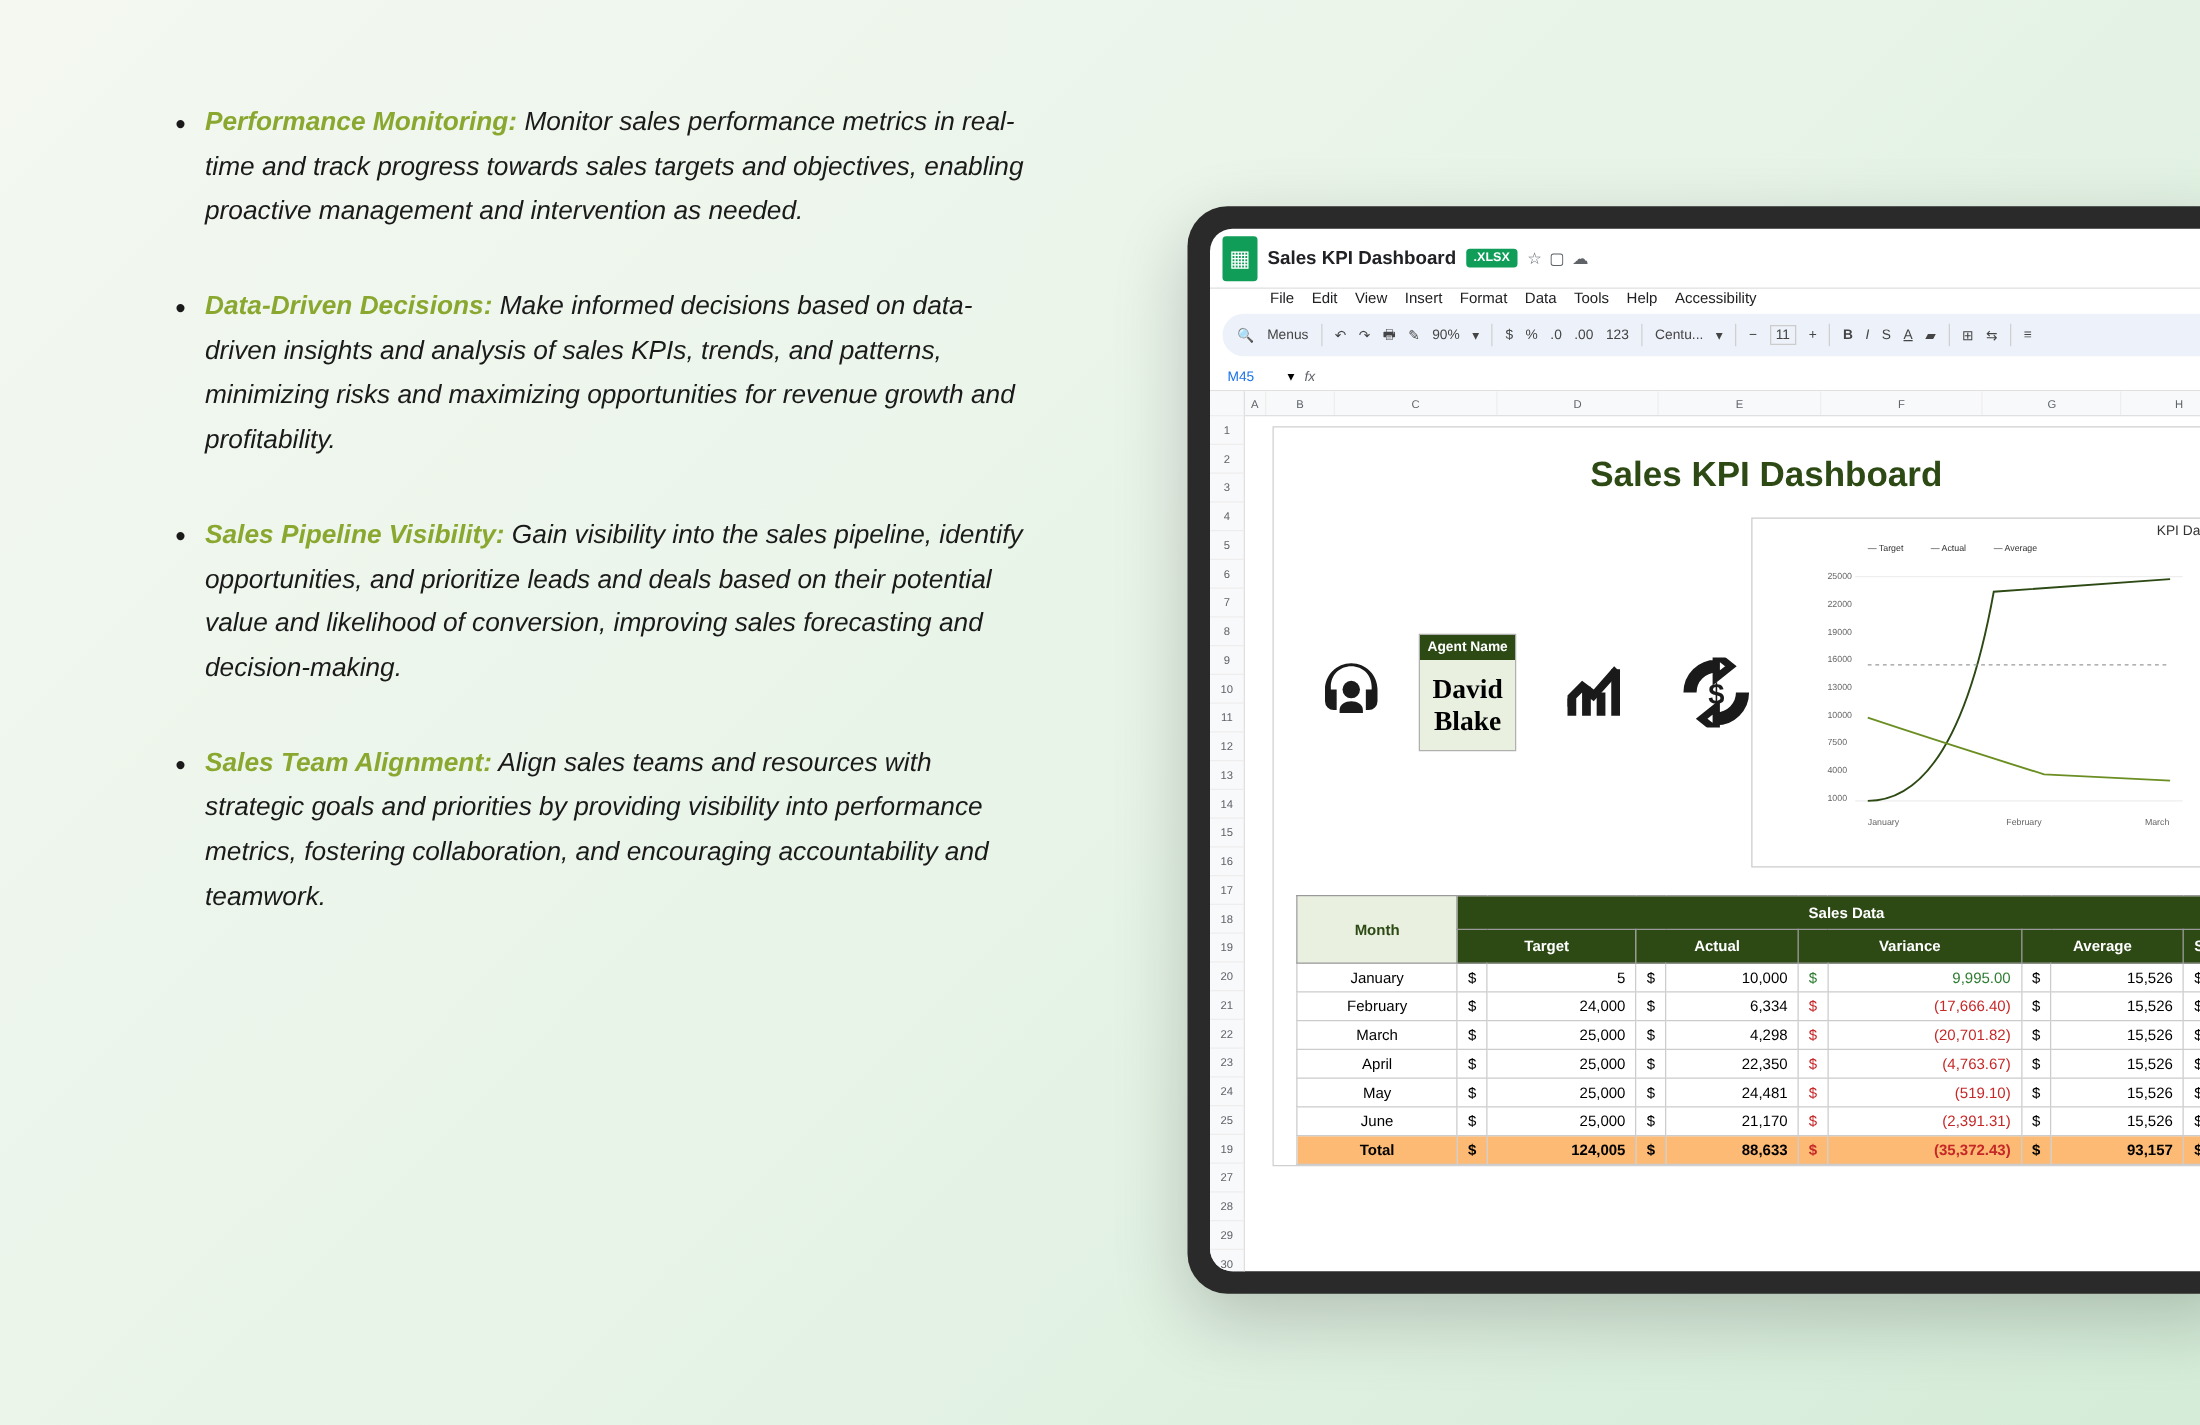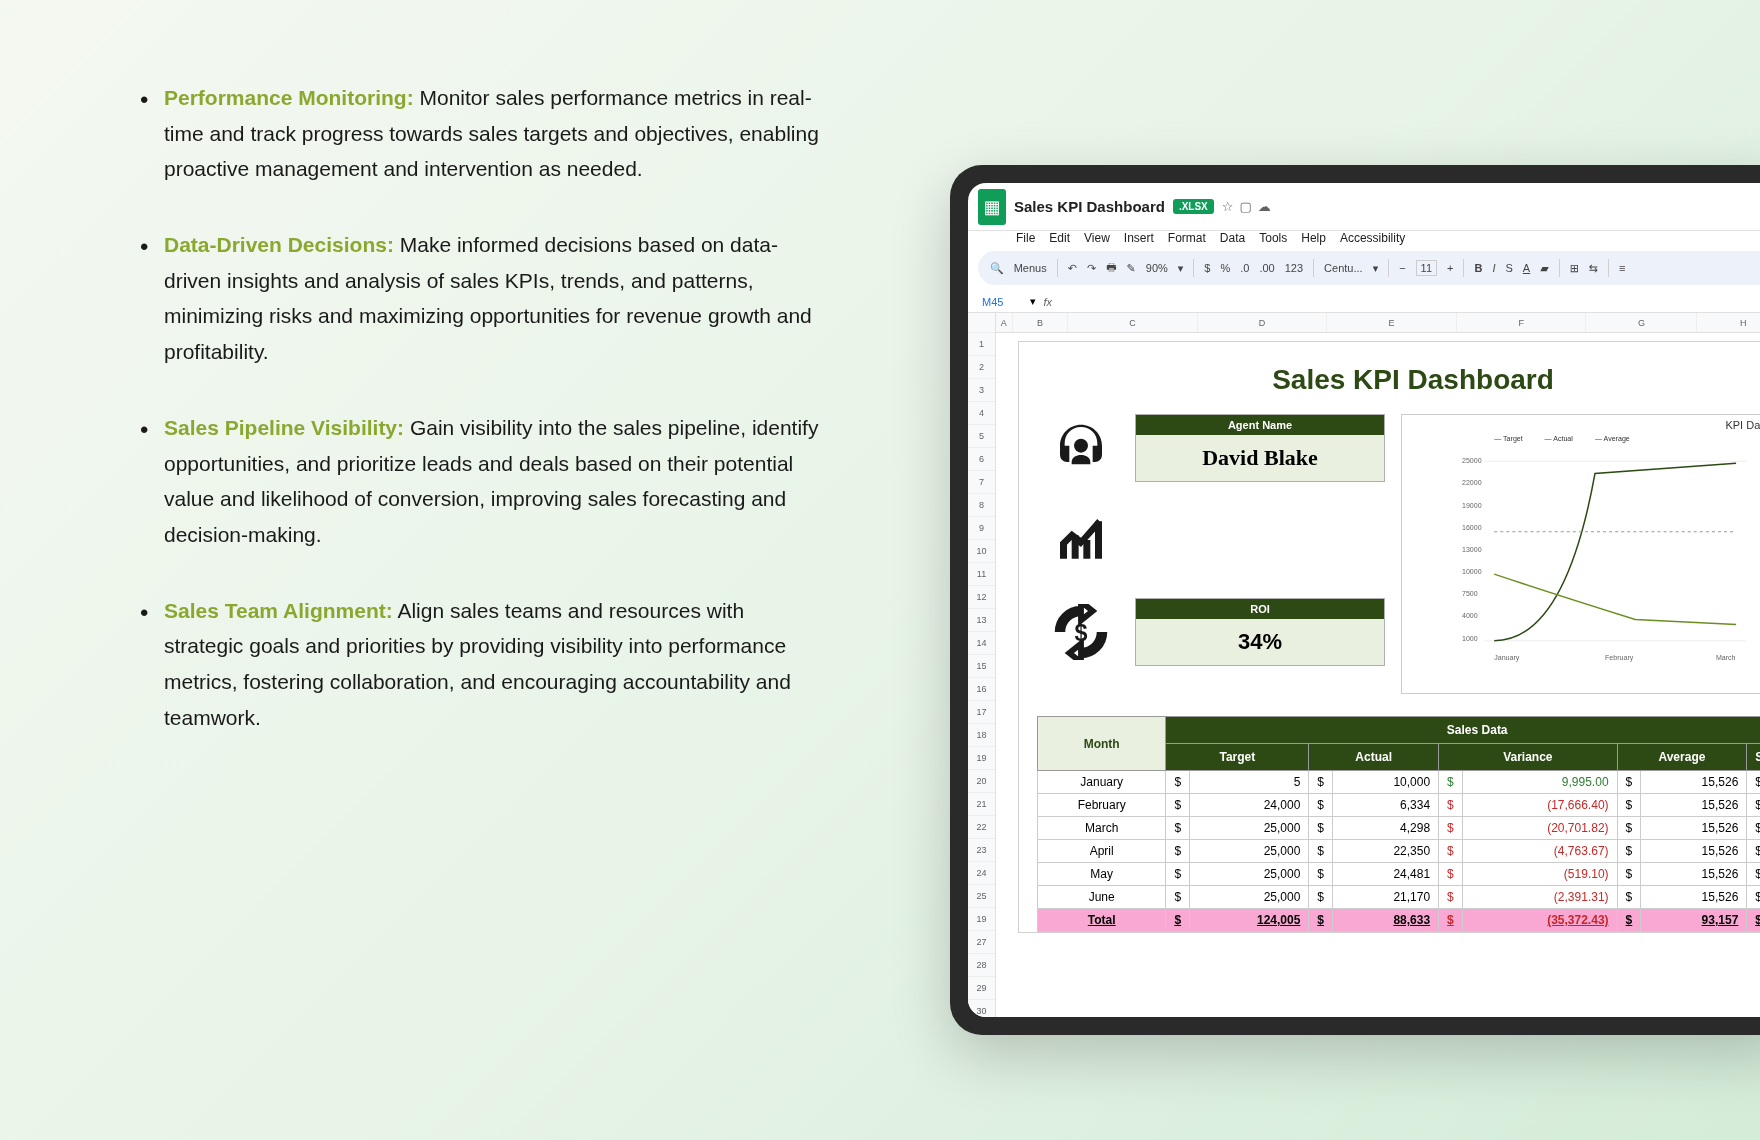--- a/index.html
+++ b/index.html
@@ -26,20 +26,21 @@
   margin-bottom: 50px;
 }
 .bullets { list-style: none; padding-left: 20px; }
 .bullets li {
   position: relative;
   font-size: 21px;
   line-height: 1.7;
   color: #1a1a1a;
   margin-bottom: 40px;
   padding-left: 24px;
+  font-style: italic;
 }
 .bullets li::before {
   content: "•";
   position: absolute;
   left: 0;
   top: 0;
   color: #1a1a1a;
   font-size: 24px;
 }
 .bullets .lead { color: #8aa830; font-weight: 700; }
@@ -85,37 +86,37 @@
 .dashboard-card {
   position: absolute;
   left: 22px; top: 28px; right: 0;
   background: #fff;
   border: 1px solid #d0d0d0;
   padding: 12px 0 0 18px;
 }
 .dash-title { text-align: center; font-size: 28px; font-weight: 700; color: #2d4a15; padding: 10px 0 18px; }
 
 .kpi-row { display: flex; gap: 16px; padding-left: 8px; }
-.kpi-left { width: 340px; display: flex; flex-direction: column; gap: 26px; }
+.kpi-left { width: 340px; display: flex; flex-direction: row; gap: 26px; }
 .kpi-item { display: flex; align-items: center; gap: 18px; }
 .kpi-icon { width: 72px; height: 64px; display: flex; align-items: center; justify-content: center; font-size: 44px; color: #1a1a1a; }
 .kpi-box { flex: 1; border: 1px solid #b0b0b0; }
 .kpi-label { background: #2d4a15; color: #fff; font-size: 11px; font-weight: 600; text-align: center; padding: 4px; }
 .kpi-value { background: #e9f0e0; font-size: 22px; font-weight: 700; text-align: center; padding: 10px; }
 
 .chart-box { flex: 1; border: 1px solid #ccc; height: 280px; position: relative; background: #fff; padding: 8px; }
 .chart-title { position: absolute; top: 4px; right: 10px; font-size: 11px; color: #333; }
 .chart-svg { width: 100%; height: 100%; }
 
 .sales-table { margin-top: 22px; border-collapse: collapse; width: 100%; font-size: 12px; }
 .sales-table th { background: #2d4a15; color: #fff; padding: 6px 8px; font-weight: 600; border: 1px solid #999; }
 .sales-table th.month-hdr { background: #e9f0e0; color: #2d4a15; }
 .sales-table td { border: 1px solid #ccc; padding: 4px 8px; text-align: right; }
 .sales-table td.month { text-align: center; background: #fff; }
-.sales-table tr.total td { background: #f9a8d4; font-weight: 700; text-decoration: underline; }
+.sales-table tr.total td { background: #fdba74; font-weight: 700; }
 .neg { color: #c62828; }
 .pos { color: #2e7d32; }
 </style>
 </head>
 <body>
 
 <div class="content-left">
   <ul class="bullets">
     <li><span class="lead">Performance Monitoring:</span><span> Monitor sales performance metrics in real-time and track progress towards sales targets and objectives, enabling proactive management and intervention as needed.</span></li>
     <li><span class="lead">Data-Driven Decisions:</span><span> Make informed decisions based on data-driven insights and analysis of sales KPIs, trends, and patterns, minimizing risks and maximizing opportunities for revenue growth and profitability.</span></li>

